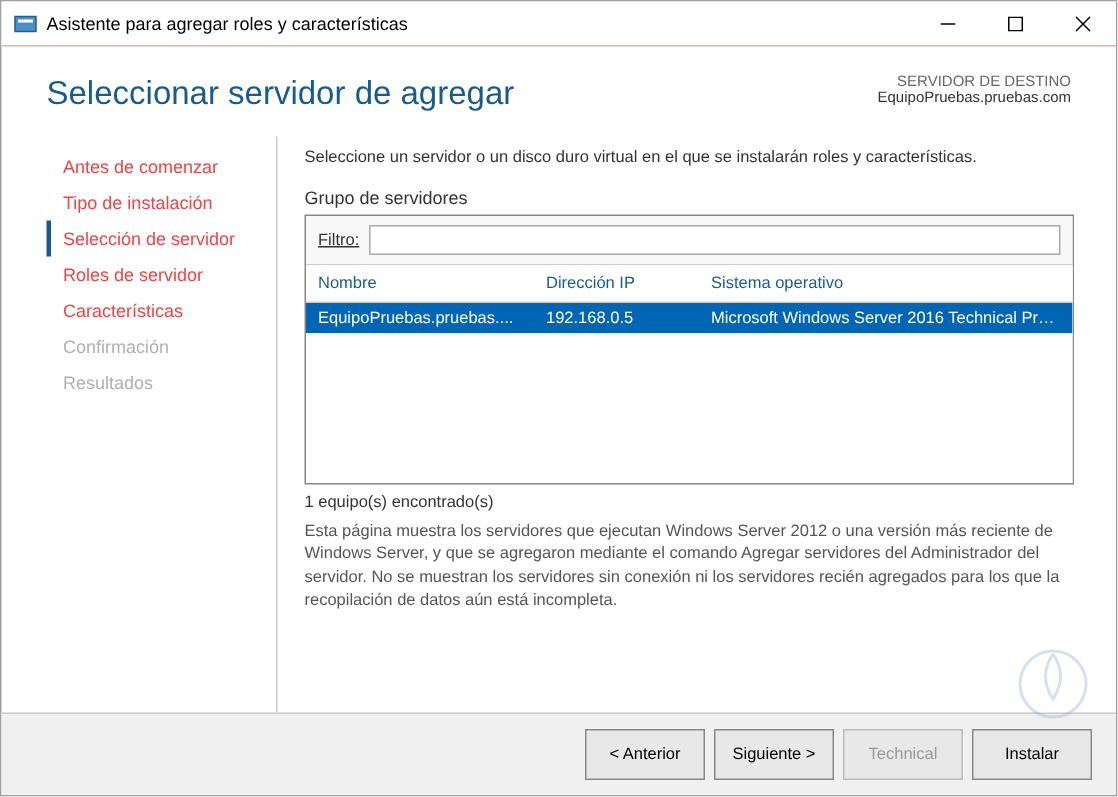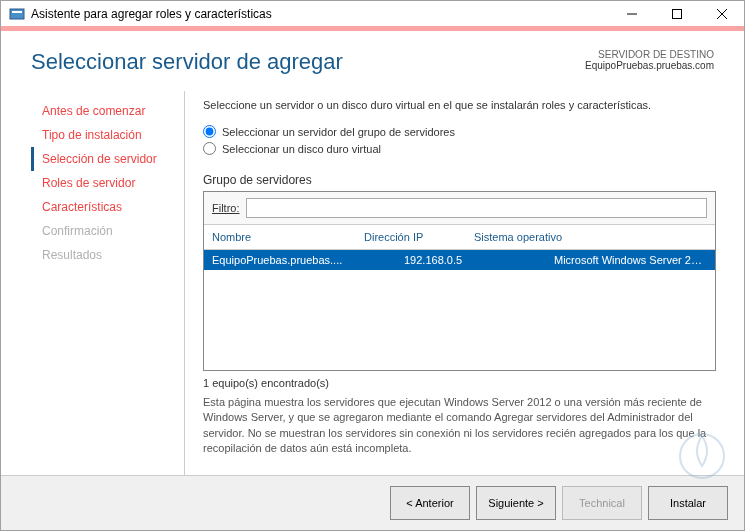--- a/index.html
+++ b/index.html
@@ -1,20 +1,20 @@
 <!DOCTYPE html>
 <html><head>
   <meta charset="utf-8">
   <style>
     * { box-sizing: border-box; margin: 0; padding: 0; font-family: 'Segoe UI', Tahoma, sans-serif; }
     body { background: #f0f0f0; width: 745px; height: 531px; overflow: hidden; }
     
     .window { width: 745px; height: 531px; background: #fff; border: 1px solid #a0a0a0; display: flex; flex-direction: column; }
     
-    .titlebar { height: 30px; display: flex; align-items: center; background: #fff; border-bottom: 5px solid #fca5a5; }
+    .titlebar { height: 30px; display: flex; align-items: center; background: #fff; border-bottom: 1px solid #fca5a5; }
     .titlebar-icon { width: 16px; height: 16px; margin: 0 6px 0 8px; display: flex; align-items: center; justify-content: center; }
     .titlebar-title { flex: 1; font-size: 12px; color: #000; }
     .titlebar-controls { display: flex; }
     .titlebar-btn { width: 45px; height: 30px; display: flex; align-items: center; justify-content: center; font-size: 14px; color: #000; cursor: pointer; }
     
     .header { padding: 18px 30px 8px 30px; display: flex; justify-content: space-between; align-items: flex-start; }
     .page-title { font-size: 22px; font-weight: 300; color: #1a5b8e; }
     .dest-info { text-align: right; font-size: 10px; color: #666; }
     .dest-label { text-transform: uppercase; }
     .dest-server { color: #333; }
@@ -43,21 +43,21 @@
     .filter-input { flex: 1; border: 1px solid #aaa; height: 20px; padding: 0 4px; font-size: 11px; }
     
     .table-wrap { background: #fff; }
     .table-header { display: flex; border-bottom: 1px solid #ccc; background: #fff; }
     .th { padding: 6px 8px; font-size: 11px; color: #1a5b8e; }
     .col-name { width: 152px; }
     .col-ip { width: 110px; }
     .col-os { flex: 1; }
     
     .table-body { height: 120px; overflow: auto; }
-    .tr { display: flex; font-size: 11px; gap: 40px; }
+    .tr { display: flex; font-size: 11px; }
     .tr.selected { background: #0066b3; color: #fff; }
     .td { padding: 4px 8px; white-space: nowrap; overflow: hidden; text-overflow: ellipsis; }
     
     .count { font-size: 11px; color: #333; margin-bottom: 6px; }
     .description { font-size: 11px; color: #555; line-height: 1.4; }
     
     .footer { border-top: 1px solid #ccc; padding: 10px 16px; display: flex; justify-content: flex-end; gap: 6px; background: #f0f0f0; }
     .btn { min-width: 80px; height: 34px; border: 1px solid #888; background: #e8e8e8; font-size: 11px; padding: 0 10px; cursor: pointer; }
     .btn:disabled { color: #999; border-color: #bbb; cursor: default; }
     
@@ -115,30 +115,20 @@
       <div class="sidebar-item">Características</div>
       <div class="sidebar-item disabled">Confirmación</div>
       <div class="sidebar-item disabled">Resultados</div>
     </div>
 
     <div class="divider"></div>
 
     <div class="main">
       <div class="instruction">Seleccione un servidor o un disco duro virtual en el que se instalarán roles y características.</div>
 
-      <div class="radio-group">
-        <label class="radio-item">
-          <input type="radio" name="sel" checked="" style="">
-          <span>Seleccionar un servidor del grupo de servidores</span>
-        </label>
-        <label class="radio-item">
-          <input type="radio" name="sel" style="">
-          <span>Seleccionar un disco duro virtual</span>
-        </label>
-      </div>
 
       <div class="group-label">Grupo de servidores</div>
 
       <div class="server-pool">
         <div class="filter-row">
           <span class="filter-label">Filtro:</span>
           <input class="filter-input" type="text" value="" style="">
         </div>
         <div class="table-wrap">
           <div class="table-header">

